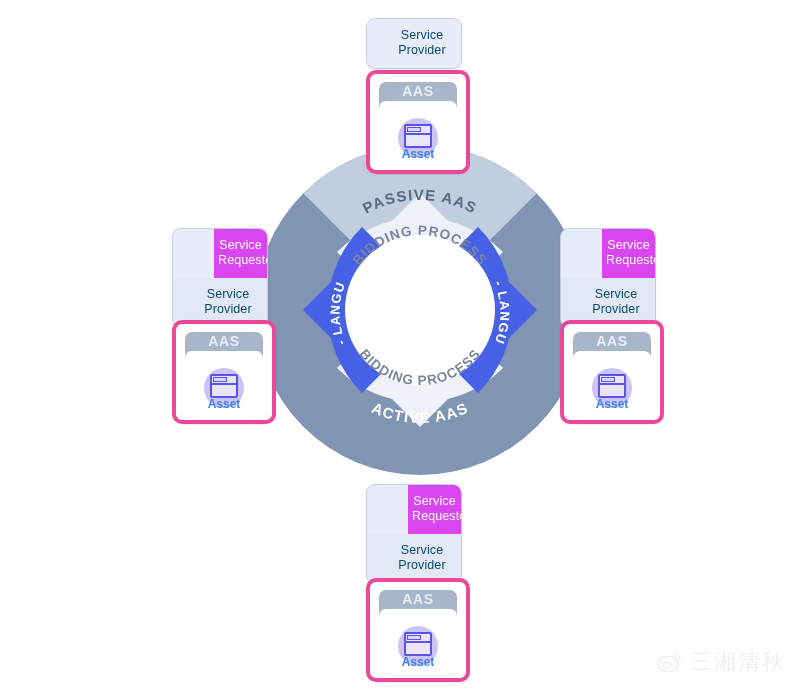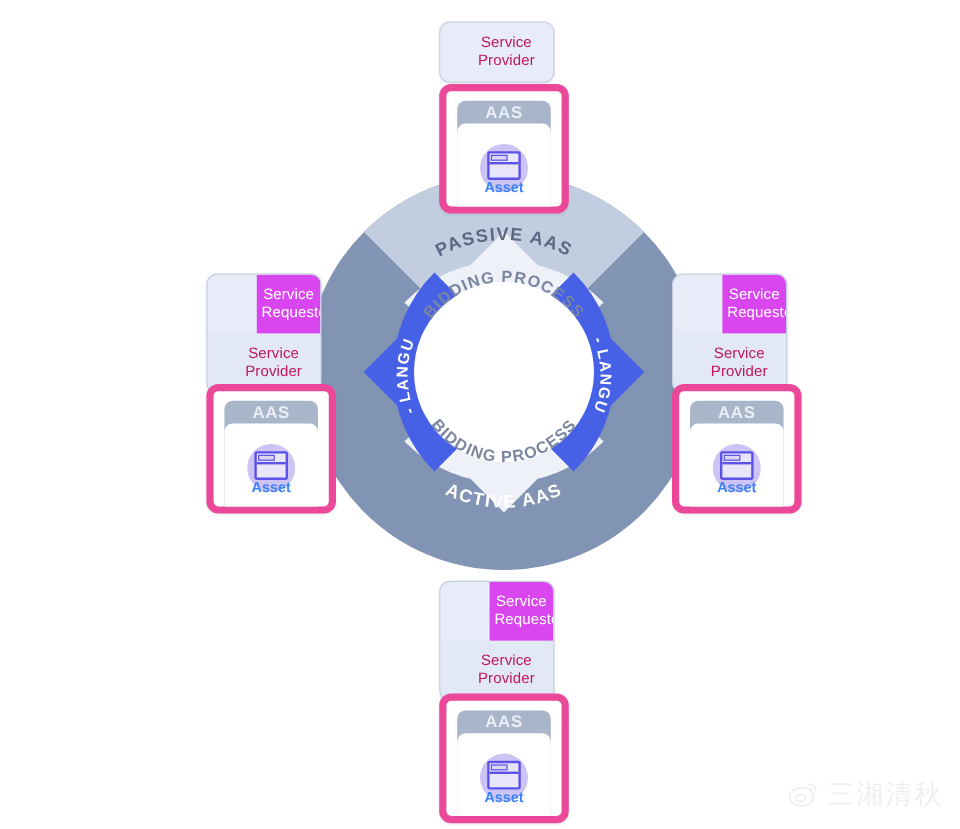--- a/index.html
+++ b/index.html
@@ -38,30 +38,30 @@
     letter-spacing:.1px;
   }
   .role-row.requester{
     background:#d946ef;
     color:#ffffff;
     font-weight:400;
     margin-left:41px;
   }
   .role-row.provider{
     background:#e3e8f6;
-    color:#be185d;
+    color:#0c4a6e;
     padding-left:20px;
   }
   .role-card.single .role-row.provider{background:#e8ecf8;}
 
   
   .aas-card{
     width:96px;height:96px;
     border-radius:10px;
-    border:6px solid #ec4899;
+    border:4px solid #ec4899;
     background:#ffffff;
     box-shadow:0 1px 2px rgba(60,72,100,.10);
     position:absolute;
     overflow:hidden;
     text-decoration:underline;
   }
   .aas-shell{
     position:absolute;left:9px;top:8px;right:9px;bottom:-14px;
     background:#a9b6c9;
     border-radius:7px;

